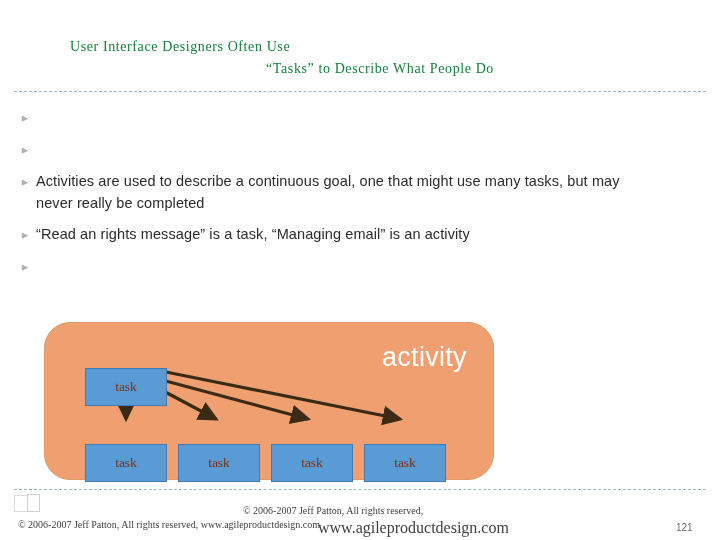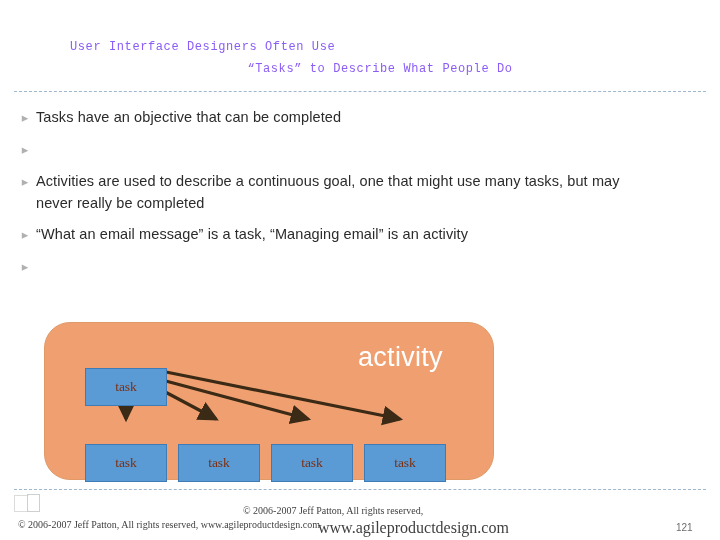--- a/index.html
+++ b/index.html
@@ -16,23 +16,23 @@
   }
 
   
   .title-block {
     position: absolute;
     left: 70px;
     top: 36px;
     width: 600px;
   }
   .title-line {
-    font-family: Liberation Mono, monospace;
-    font-size: 12px;
-    color: #8b5cf6;
+    font-family: Liberation Serif, serif;
+    font-size: 14px;
+    color: #15803d;
     letter-spacing: 0.6px;
     line-height: 22px;
     white-space: pre;
   }
   .title-line.second {
     margin-left: 20px;
     text-align: center;
   }
 
   
@@ -88,21 +88,21 @@
     top: 0;
     width: 450px;
     height: 158px;
     background: #f0a070;
     border: 1px solid #e09a68;
     border-radius: 26px;
     box-sizing: border-box;
   }
   .activity-label {
     position: absolute;
-    left: 314px;
+    left: 338px;
     top: 20px;
     font-size: 27px;
     color: #ffffff;
     font-family: "Liberation Sans", sans-serif;
     letter-spacing: 0.3px;
   }
   .task-box {
     position: absolute;
     background: #5b9bd5;
     border: 1px solid #3f7cb5;
@@ -197,32 +197,31 @@
 
 <div class="title-block">
   <div class="title-line">User Interface Designers Often Use</div>
   <div class="title-line second">“Tasks” to Describe What People Do</div>
 </div>
 <div class="title-rule"></div>
 
 <div class="bullets">
   <div class="bullet-row">
     <span class="bullet-marker">▸</span>
-    <span class="bullet-text">Tasks have an objective that can be completed</span>
   </div>
   <div class="bullet-row">
     <span class="bullet-marker">▸</span>
   </div>
   <div class="bullet-row">
     <span class="bullet-marker">▸</span>
     <span class="bullet-text">Activities are used to describe a continuous goal, one that might use many tasks, but may never really be completed</span>
   </div>
   <div class="bullet-row">
     <span class="bullet-marker">▸</span>
-    <span class="bullet-text">“What an email message” is a task, “Managing email” is an activity</span>
+    <span class="bullet-text">“Read an rights message” is a task, “Managing email” is an activity</span>
   </div>
   <div class="bullet-row">
     <span class="bullet-marker">▸</span>
   </div>
 </div>
 
 <div class="diagram">
   <div class="activity-box"></div>
   <div class="activity-label">activity</div>
 

